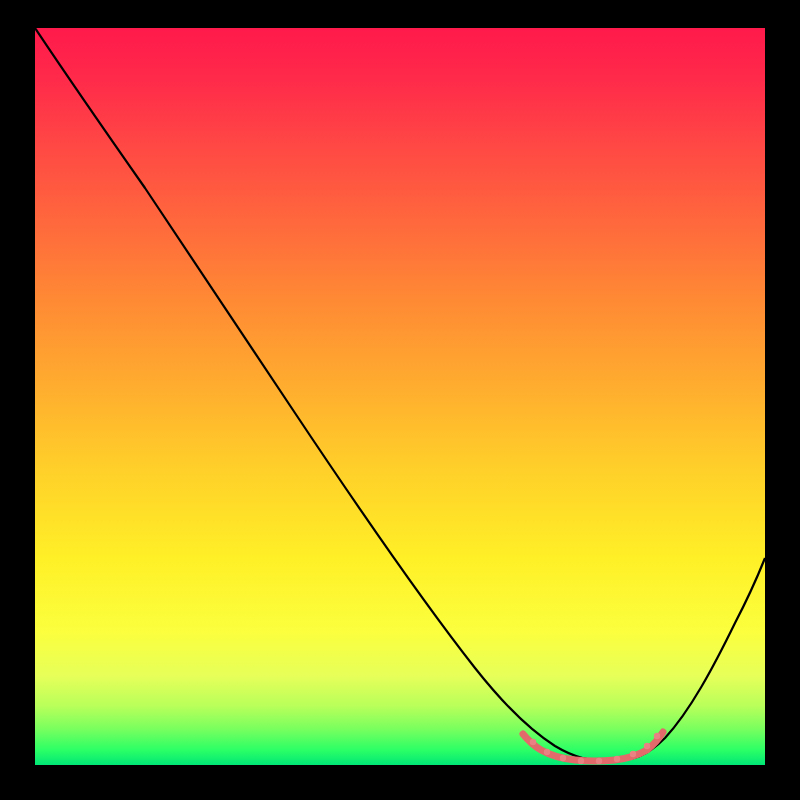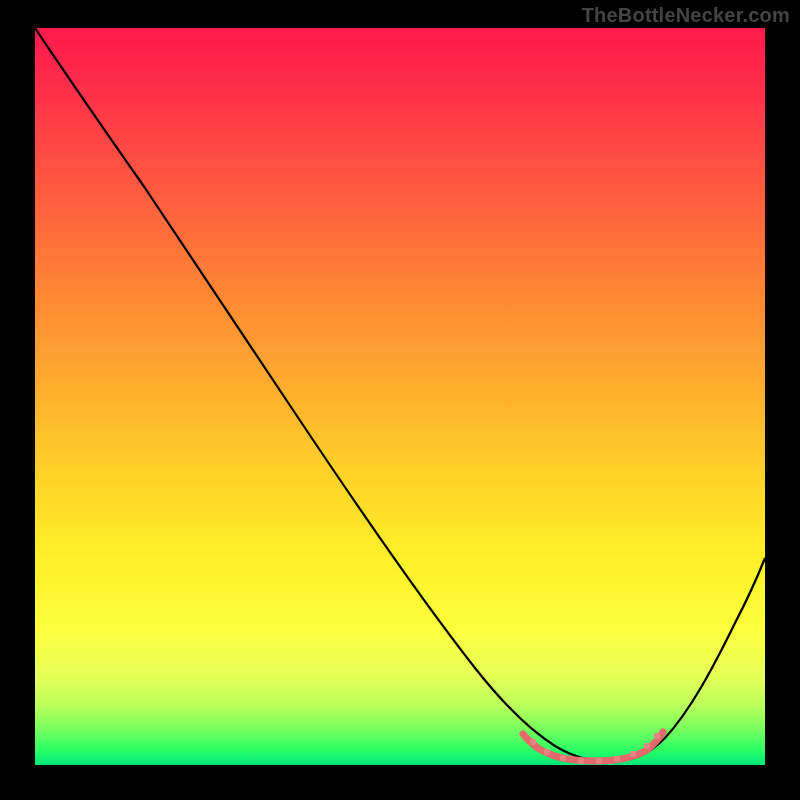--- a/index.html
+++ b/index.html
@@ -61,21 +61,20 @@
     height: 737px;
     z-index: 5;
     pointer-events: none;
   }
 </style>
 </head>
 <body>
 
 <div class="frame">
 
-  <div class="attribution">TheBottleNecker.com</div>
 
   <div class="plot-area"></div>
 
   <svg class="curve" viewBox="0 0 730 737" preserveAspectRatio="none">
 
     <path fill="none" stroke="#000" stroke-width="2.2" d="M 0 0
              C 40 60, 75 110, 110 160
              C 160 235, 210 310, 260 385
              C 320 475, 385 570, 440 640
              C 470 678, 495 702, 520 718

